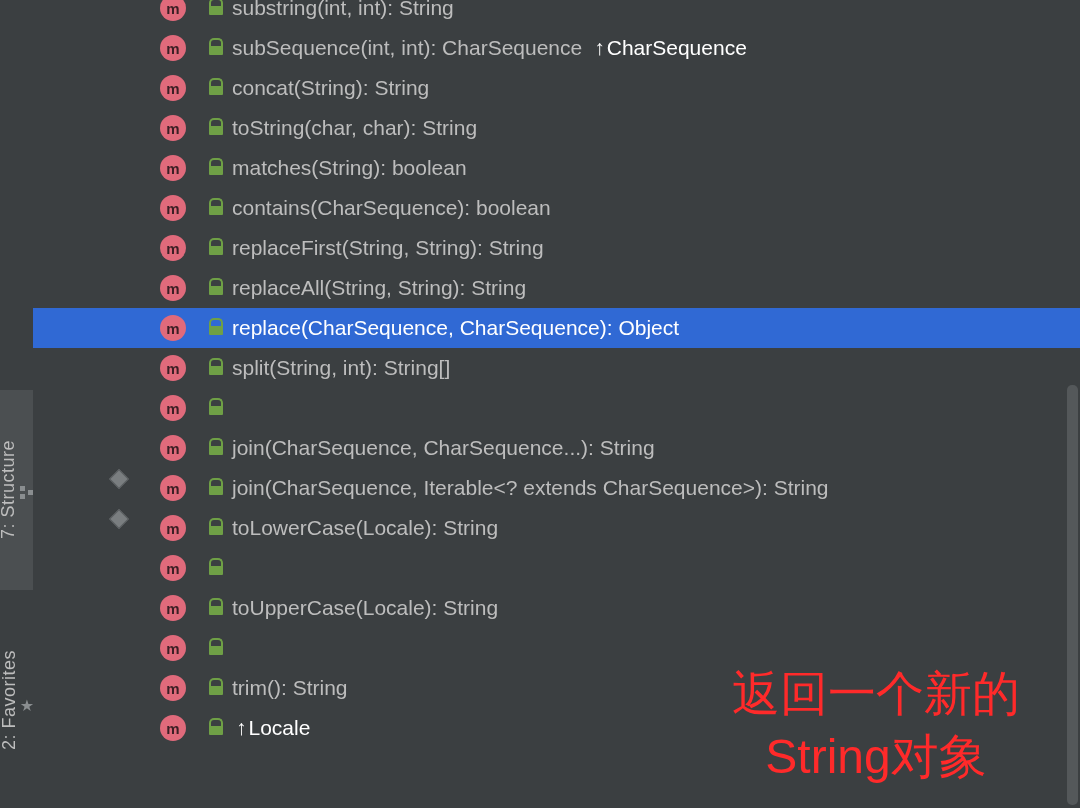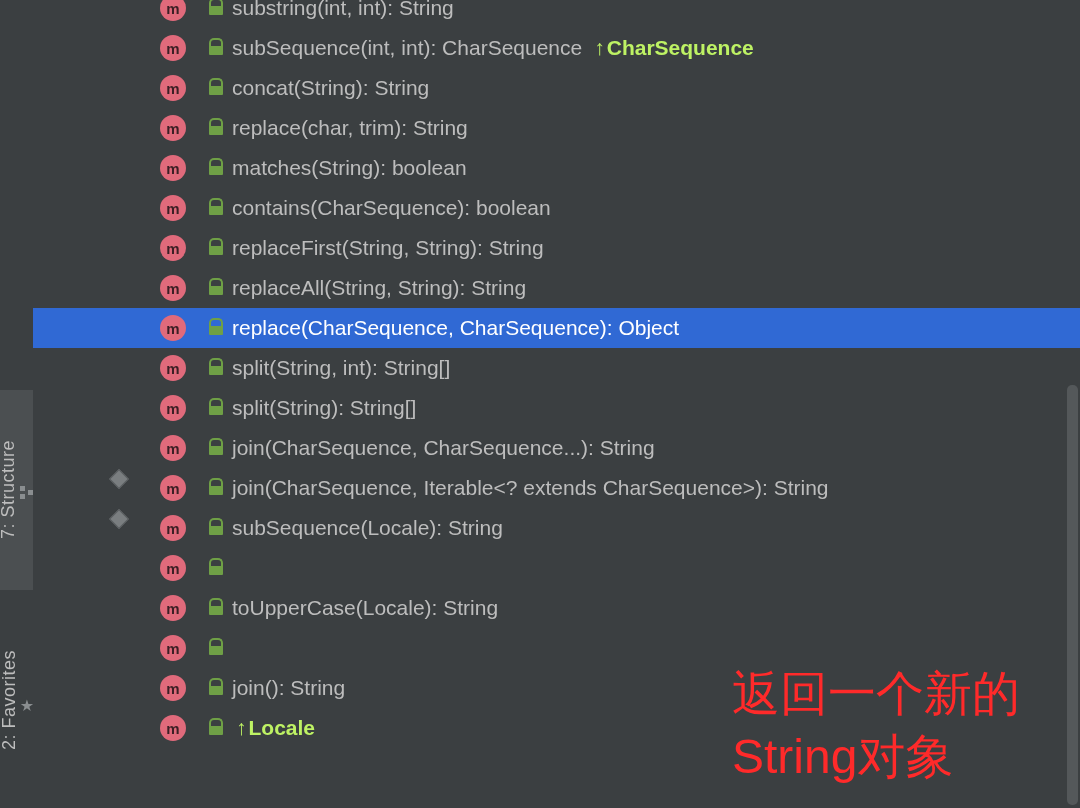--- a/index.html
+++ b/index.html
@@ -13,26 +13,26 @@
   .list{position:absolute;left:0;right:0;top:-12px;}
   .row{display:flex;align-items:center;height:40px;padding-left:127px;box-sizing:border-box;gap:8px;white-space:nowrap;}
   .row.selected{background:#3069d4;color:#ffffff;}
   .row.selected .sig{color:#ffffff;}
   .micon{width:26px;height:26px;border-radius:50%;background:#e06a7b;color:#3b1f25;display:flex;align-items:center;justify-content:center;font-size:15px;font-weight:600;flex:none;}
   .modpad{width:6px;height:26px;flex:none;display:flex;align-items:center;justify-content:center;}
   .lock{width:16px;height:16px;display:block;flex:none;}
   .lock::before{content:"";display:block;width:10px;height:7px;border:2px solid #6fa046;border-bottom:none;border-radius:5px 5px 0 0;margin:-2px auto 0;}
   .lock::after{content:"";display:block;width:14px;height:9px;background:#6fa046;margin:-1px auto 0;border-radius:1px;}
   .sig{color:#bdbdbd;}
-  .inh{color:#bef264;margin-left:4px;font-weight:bold;}
+  .inh{color:#ffffff;margin-left:4px;}
   .inh::before{content:"\2191";margin-right:2px;}
   .gutter{position:absolute;left:85px;top:0;bottom:0;width:1px;}
   .gmark{position:absolute;left:-6px;width:12px;height:12px;transform:rotate(45deg);background:#7a7e80;border:1px solid #5a5e60;}
   .scroll{position:absolute;right:2px;width:11px;top:385px;height:420px;background:#54585a;border-radius:5px;}
-  .annot{position:absolute;right:60px;bottom:20px;color:#ff2a2a;font-size:48px;line-height:1.3;font-family:"Microsoft YaHei","SimSun",sans-serif;font-weight:500;}
+  .annot{position:absolute;right:60px;bottom:20px;color:#ff2a2a;font-size:48px;line-height:1.3;font-family:"Microsoft YaHei","SimSun",sans-serif;font-weight:500;text-align:center;}
 </style>
 </head>
 <body>
 
 <div class="root">
   <div class="toolstrip">
     <div class="toolbtn sel" style="top:390px;height:200px;">
       <span class="vlabel">7: Structure</span>
       <span class="icon">
         <svg width="16" height="16" viewBox="0 0 16 16">
@@ -71,21 +71,21 @@
         <div class="row">
           <span class="micon">m</span>
           <span class="modpad"></span>
           <span class="lock"></span>
           <span class="sig">concat(String): String</span>
         </div>
         <div class="row">
           <span class="micon">m</span>
           <span class="modpad"></span>
           <span class="lock"></span>
-          <span class="sig">replace(char, trim): String</span>
+          <span class="sig">toString(char, char): String</span>
         </div>
         <div class="row">
           <span class="micon">m</span>
           <span class="modpad"></span>
           <span class="lock"></span>
           <span class="sig">matches(String): boolean</span>
         </div>
         <div class="row">
           <span class="micon">m</span>
           <span class="modpad"></span>
@@ -113,39 +113,38 @@
         <div class="row">
           <span class="micon">m</span>
           <span class="modpad"></span>
           <span class="lock"></span>
           <span class="sig">split(String, int): String[]</span>
         </div>
         <div class="row">
           <span class="micon">m</span>
           <span class="modpad"></span>
           <span class="lock"></span>
-          <span class="sig">split(String): String[]</span>
         </div>
         <div class="row">
           <span class="micon">m</span>
           <span class="modpad"></span>
           <span class="lock"></span>
           <span class="sig">join(CharSequence, CharSequence...): String</span>
         </div>
         <div class="row">
           <span class="micon">m</span>
           <span class="modpad"></span>
           <span class="lock"></span>
           <span class="sig">join(CharSequence, Iterable&lt;? extends CharSequence&gt;): String</span>
         </div>
         <div class="row">
           <span class="micon">m</span>
           <span class="modpad"></span>
           <span class="lock"></span>
-          <span class="sig">subSequence(Locale): String</span>
+          <span class="sig">toLowerCase(Locale): String</span>
         </div>
         <div class="row">
           <span class="micon">m</span>
           <span class="modpad"></span>
           <span class="lock"></span>
         </div>
         <div class="row">
           <span class="micon">m</span>
           <span class="modpad"></span>
           <span class="lock"></span>
@@ -153,21 +152,21 @@
         </div>
         <div class="row">
           <span class="micon">m</span>
           <span class="modpad"></span>
           <span class="lock"></span>
         </div>
         <div class="row">
           <span class="micon">m</span>
           <span class="modpad"></span>
           <span class="lock"></span>
-          <span class="sig">join(): String</span>
+          <span class="sig">trim(): String</span>
         </div>
         <div class="row">
           <span class="micon">m</span>
           <span class="modpad"></span>
           <span class="lock"></span>
           <span class="inh">Locale</span>
         </div>
       </div>
 
     <div class="scroll"></div>

